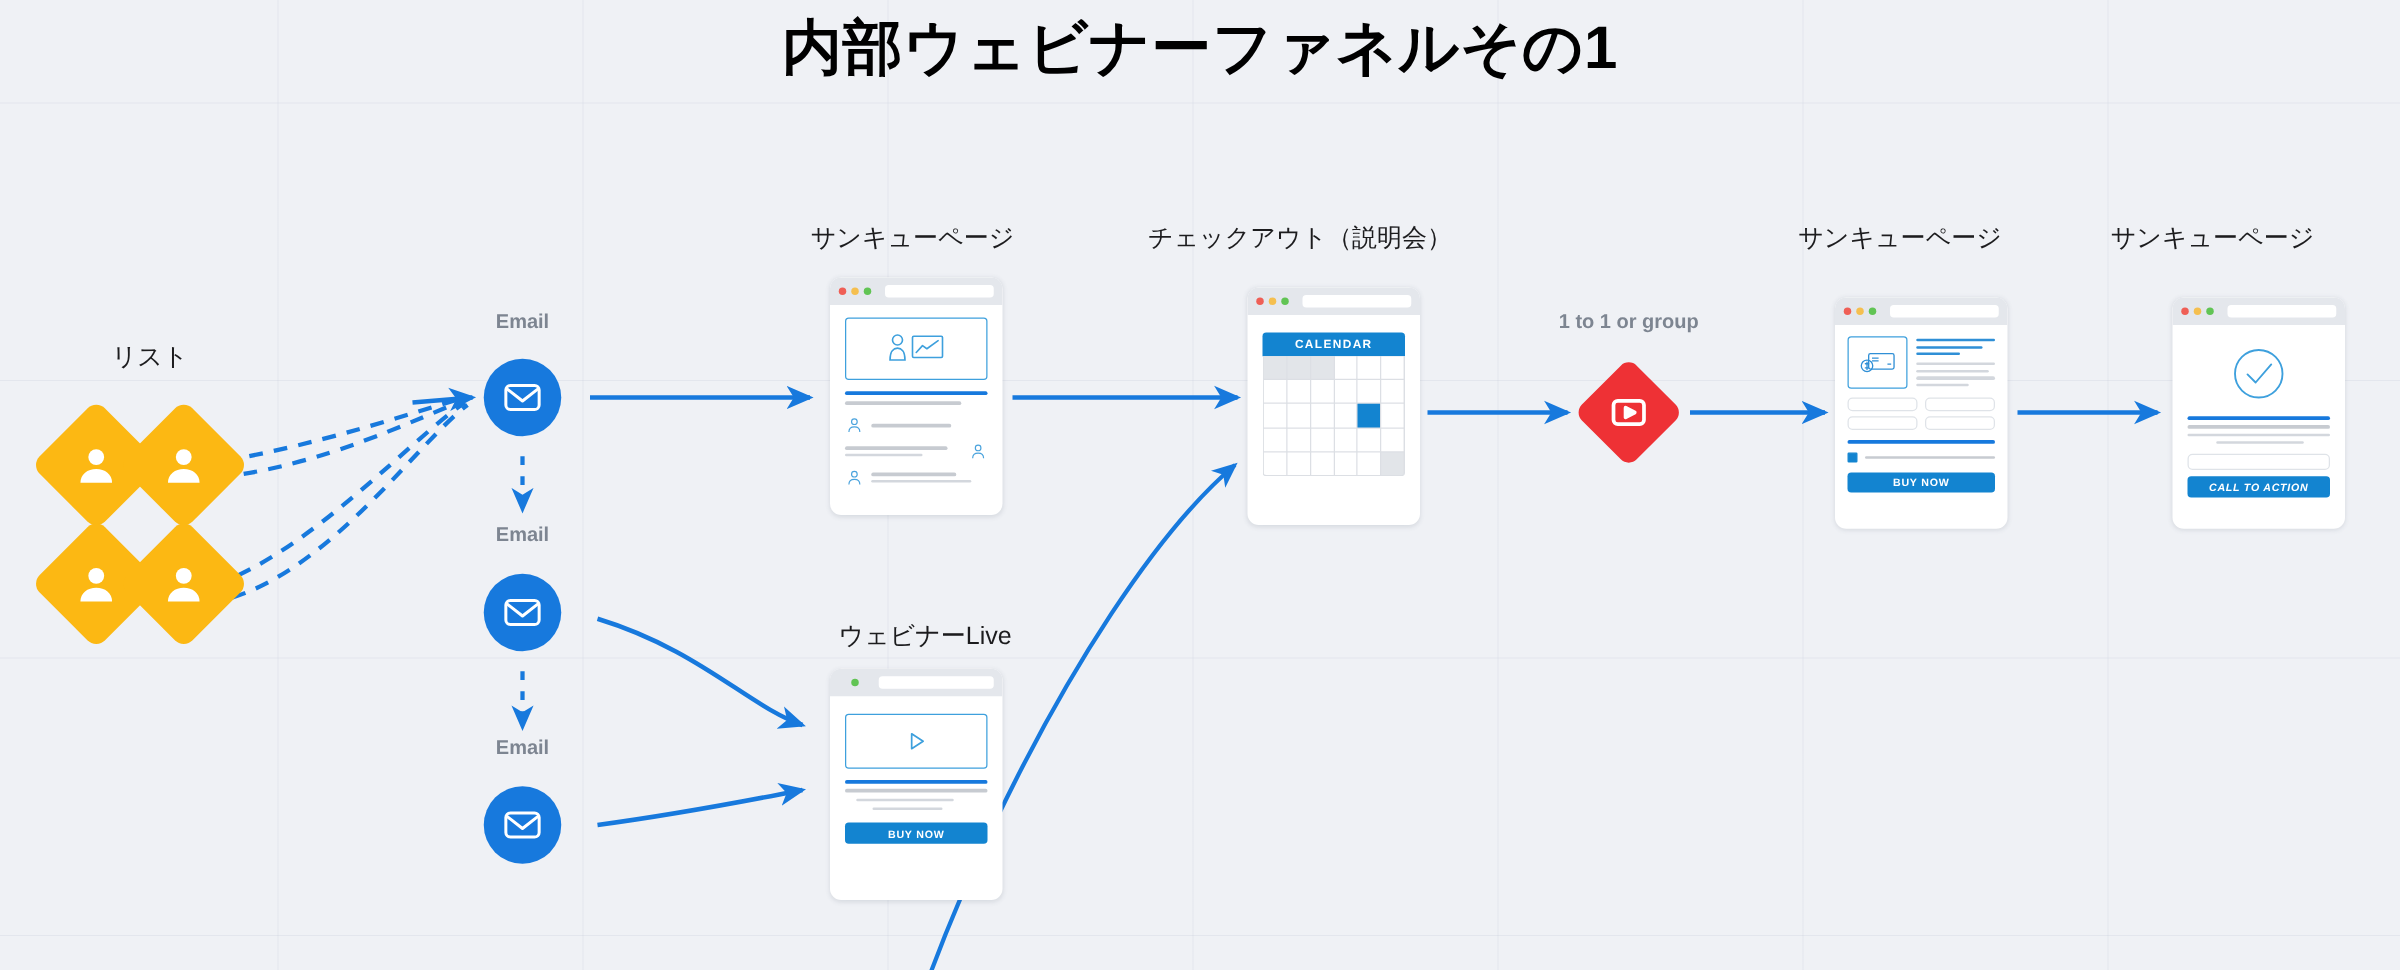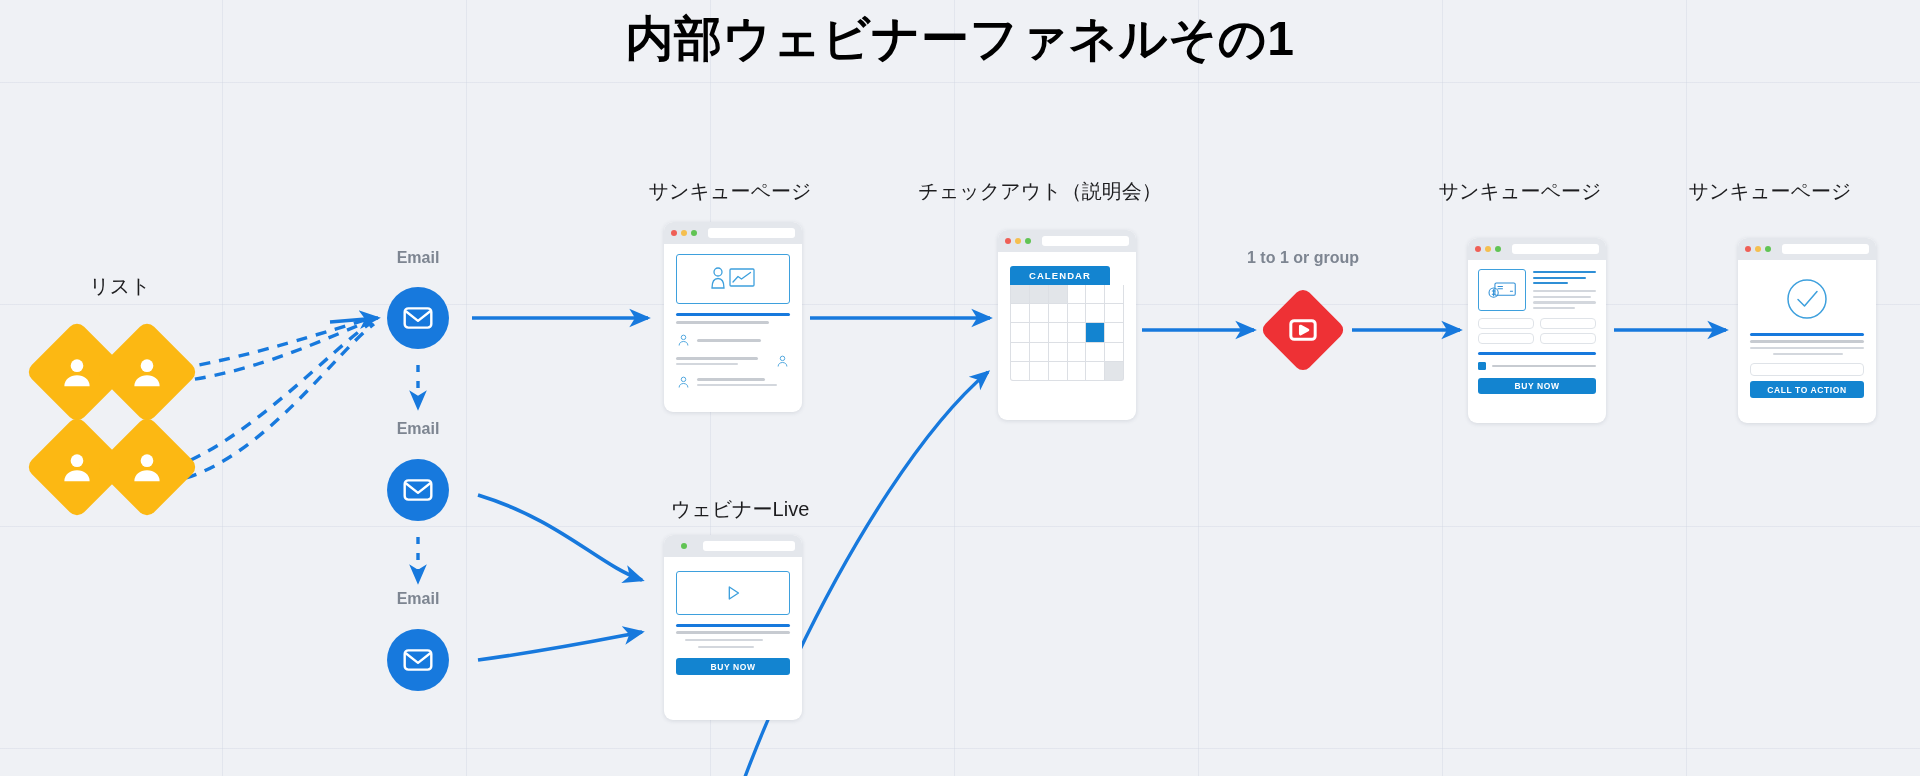--- a/index.html
+++ b/index.html
@@ -377,21 +377,21 @@
 
   <div class="step-caption" style="left:880px; top:177px; width:320px;">チェックアウト（説明会）</div>
   <div class="browser" style="left:998px; top:230px; width:138px; height:190px;">
     <div class="browser-bar">
       <span class="dot red"></span>
       <span class="dot yellow"></span>
       <span class="dot green"></span>
       <span class="urlbar"></span>
     </div>
     <div class="browser-body" style="padding:14px 12px;">
-      <div class="cal-header" style="width:100px; height:19px;">CALENDAR</div>
+      <div class="cal-header" style="width:114px; height:19px;">CALENDAR</div>
       <div class="cal-grid" style="width:114px; height:96px;">
         <span class="cal-cell muted"></span>
         <span class="cal-cell muted"></span>
         <span class="cal-cell muted"></span>
         <span class="cal-cell"></span>
         <span class="cal-cell"></span>
         <span class="cal-cell"></span>
 
         <span class="cal-cell"></span>
         <span class="cal-cell"></span>
@@ -497,17 +497,17 @@
         <svg width="50" height="50" viewBox="0 0 50 50" fill="none" stroke="#3ea0dd" stroke-width="1.5">
           <circle cx="25" cy="25" r="19"></circle>
           <path d="M16 25.5 L22.5 32 L35 17.5" stroke-linecap="round" stroke-linejoin="round"></path>
         </svg>
       </div>
       <div class="line blue-thick" style="width:100%; margin-top:9px;"></div>
       <div class="line gray" style="width:100%; margin-top:4px;"></div>
       <div class="line gray-thin" style="width:100%; margin-top:4px;"></div>
       <div class="line gray-thin" style="width:62%; margin-top:4px; margin-left:20%;"></div>
       <div class="input-pill" style="width:100%; height:13px; margin-top:8px;"></div>
-      <div class="cta-btn" style="width:100%; height:17px; margin-top:5px;">CALL TO ACTION</div>
+      <div class="cta-btn" style="width:100%; height:17px; margin-top:5px;font-style:italic;">CALL TO ACTION</div>
     </div>
   </div>
 
 </div>
 
 </body></html>

